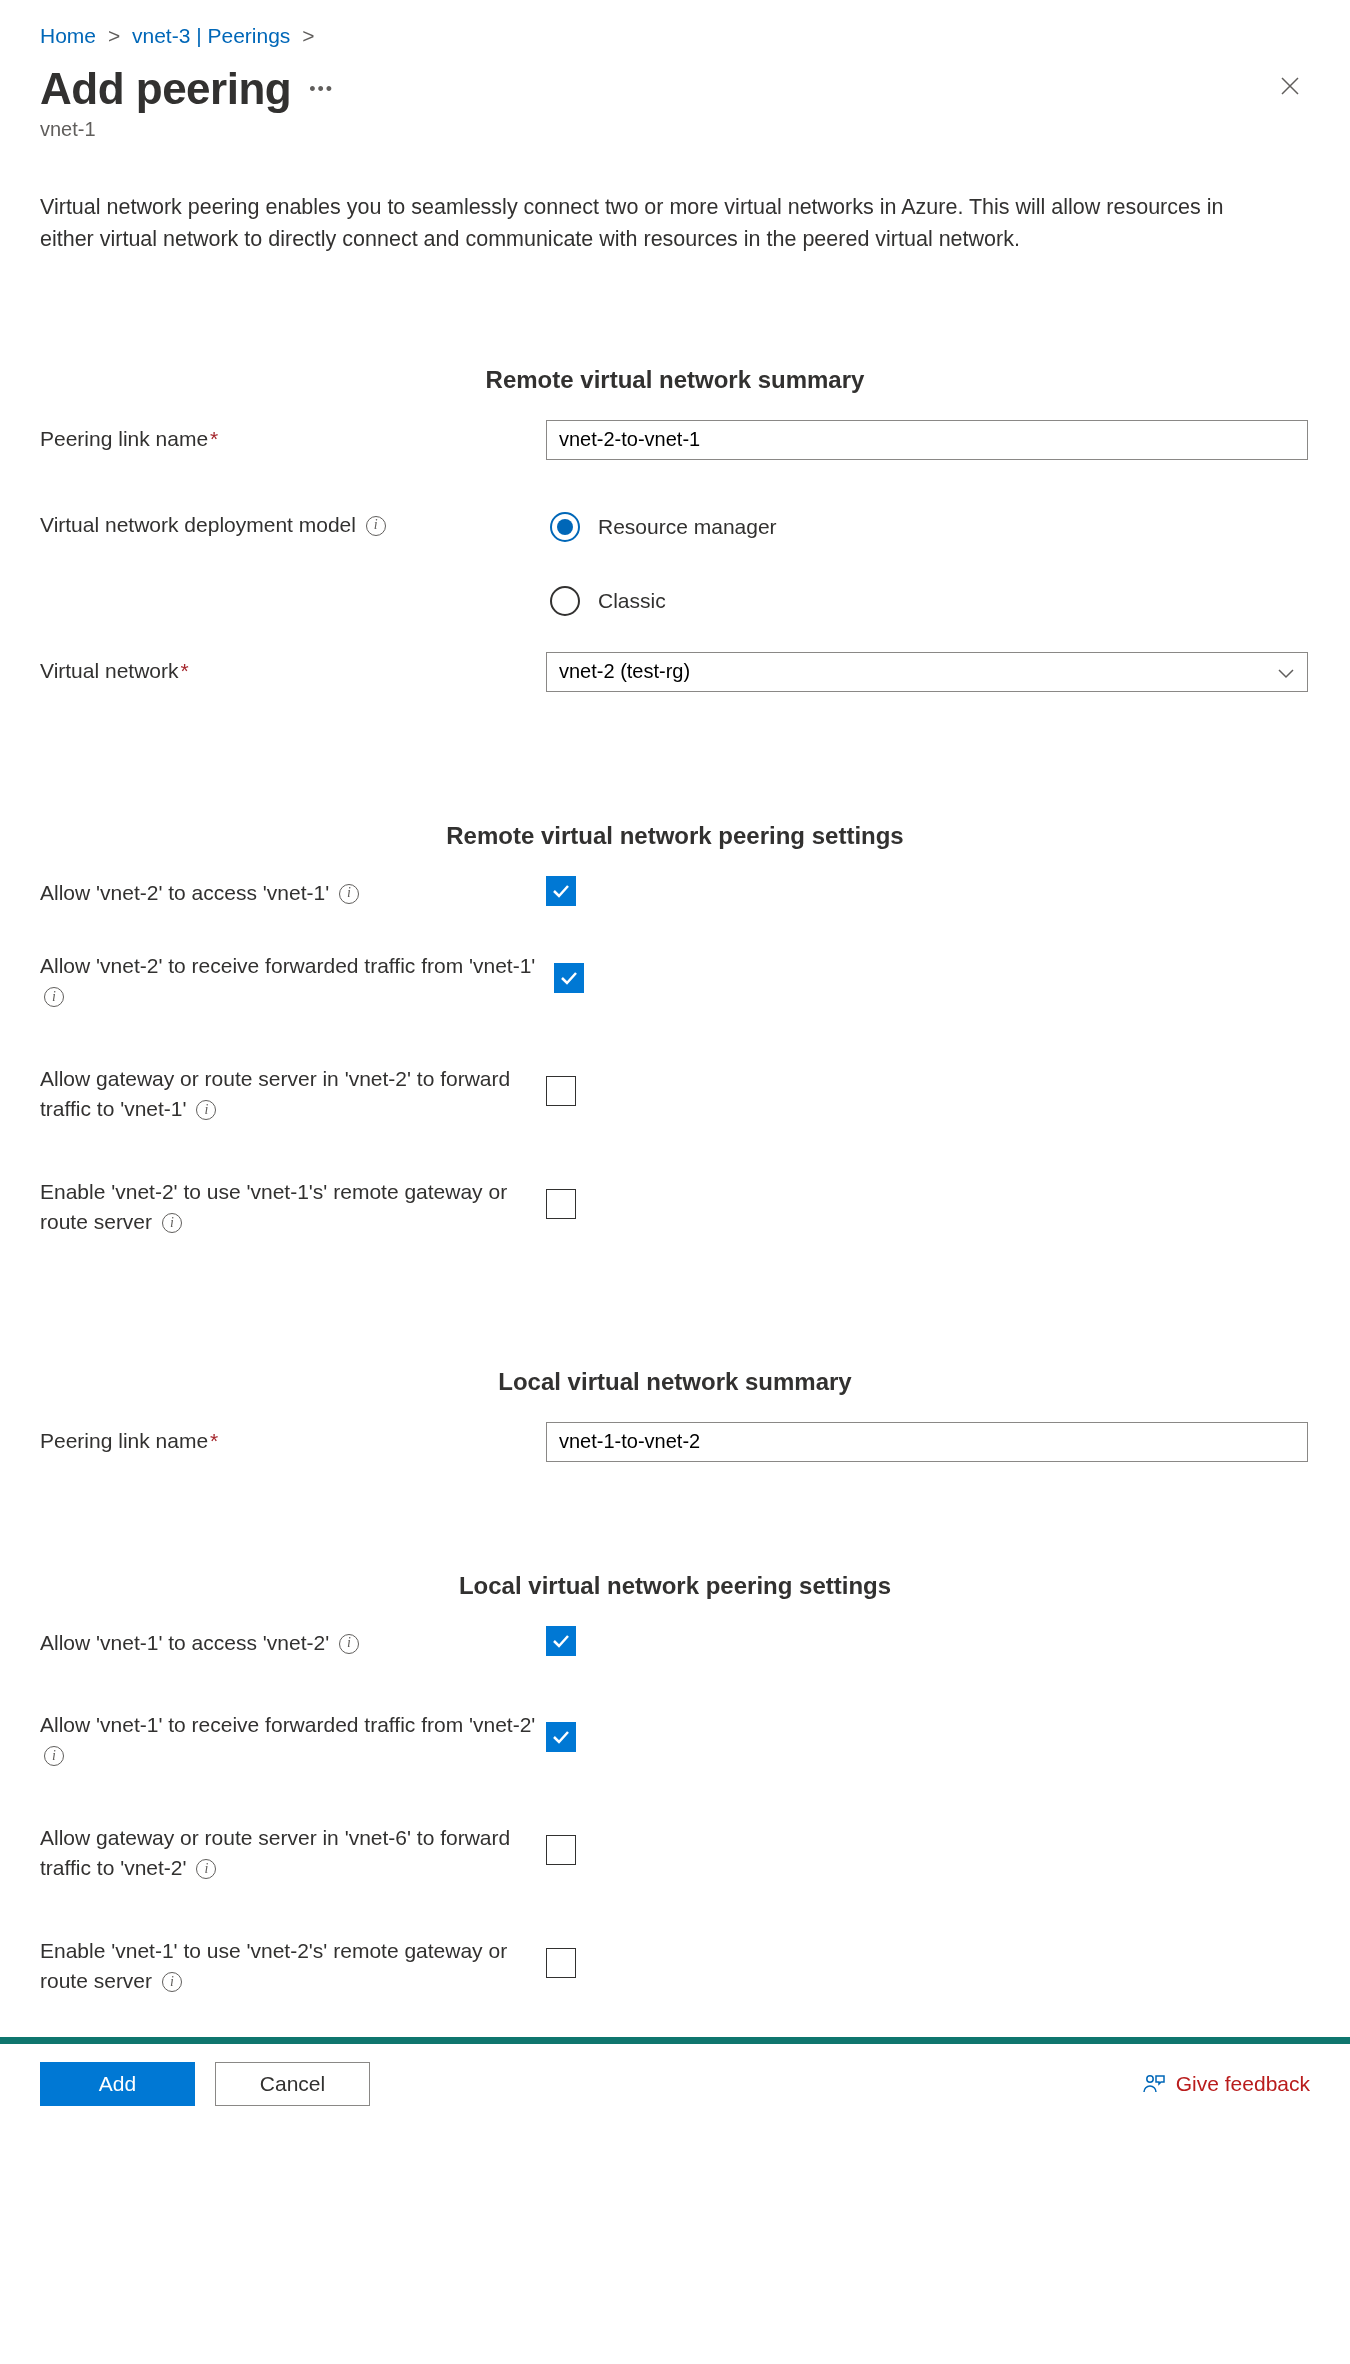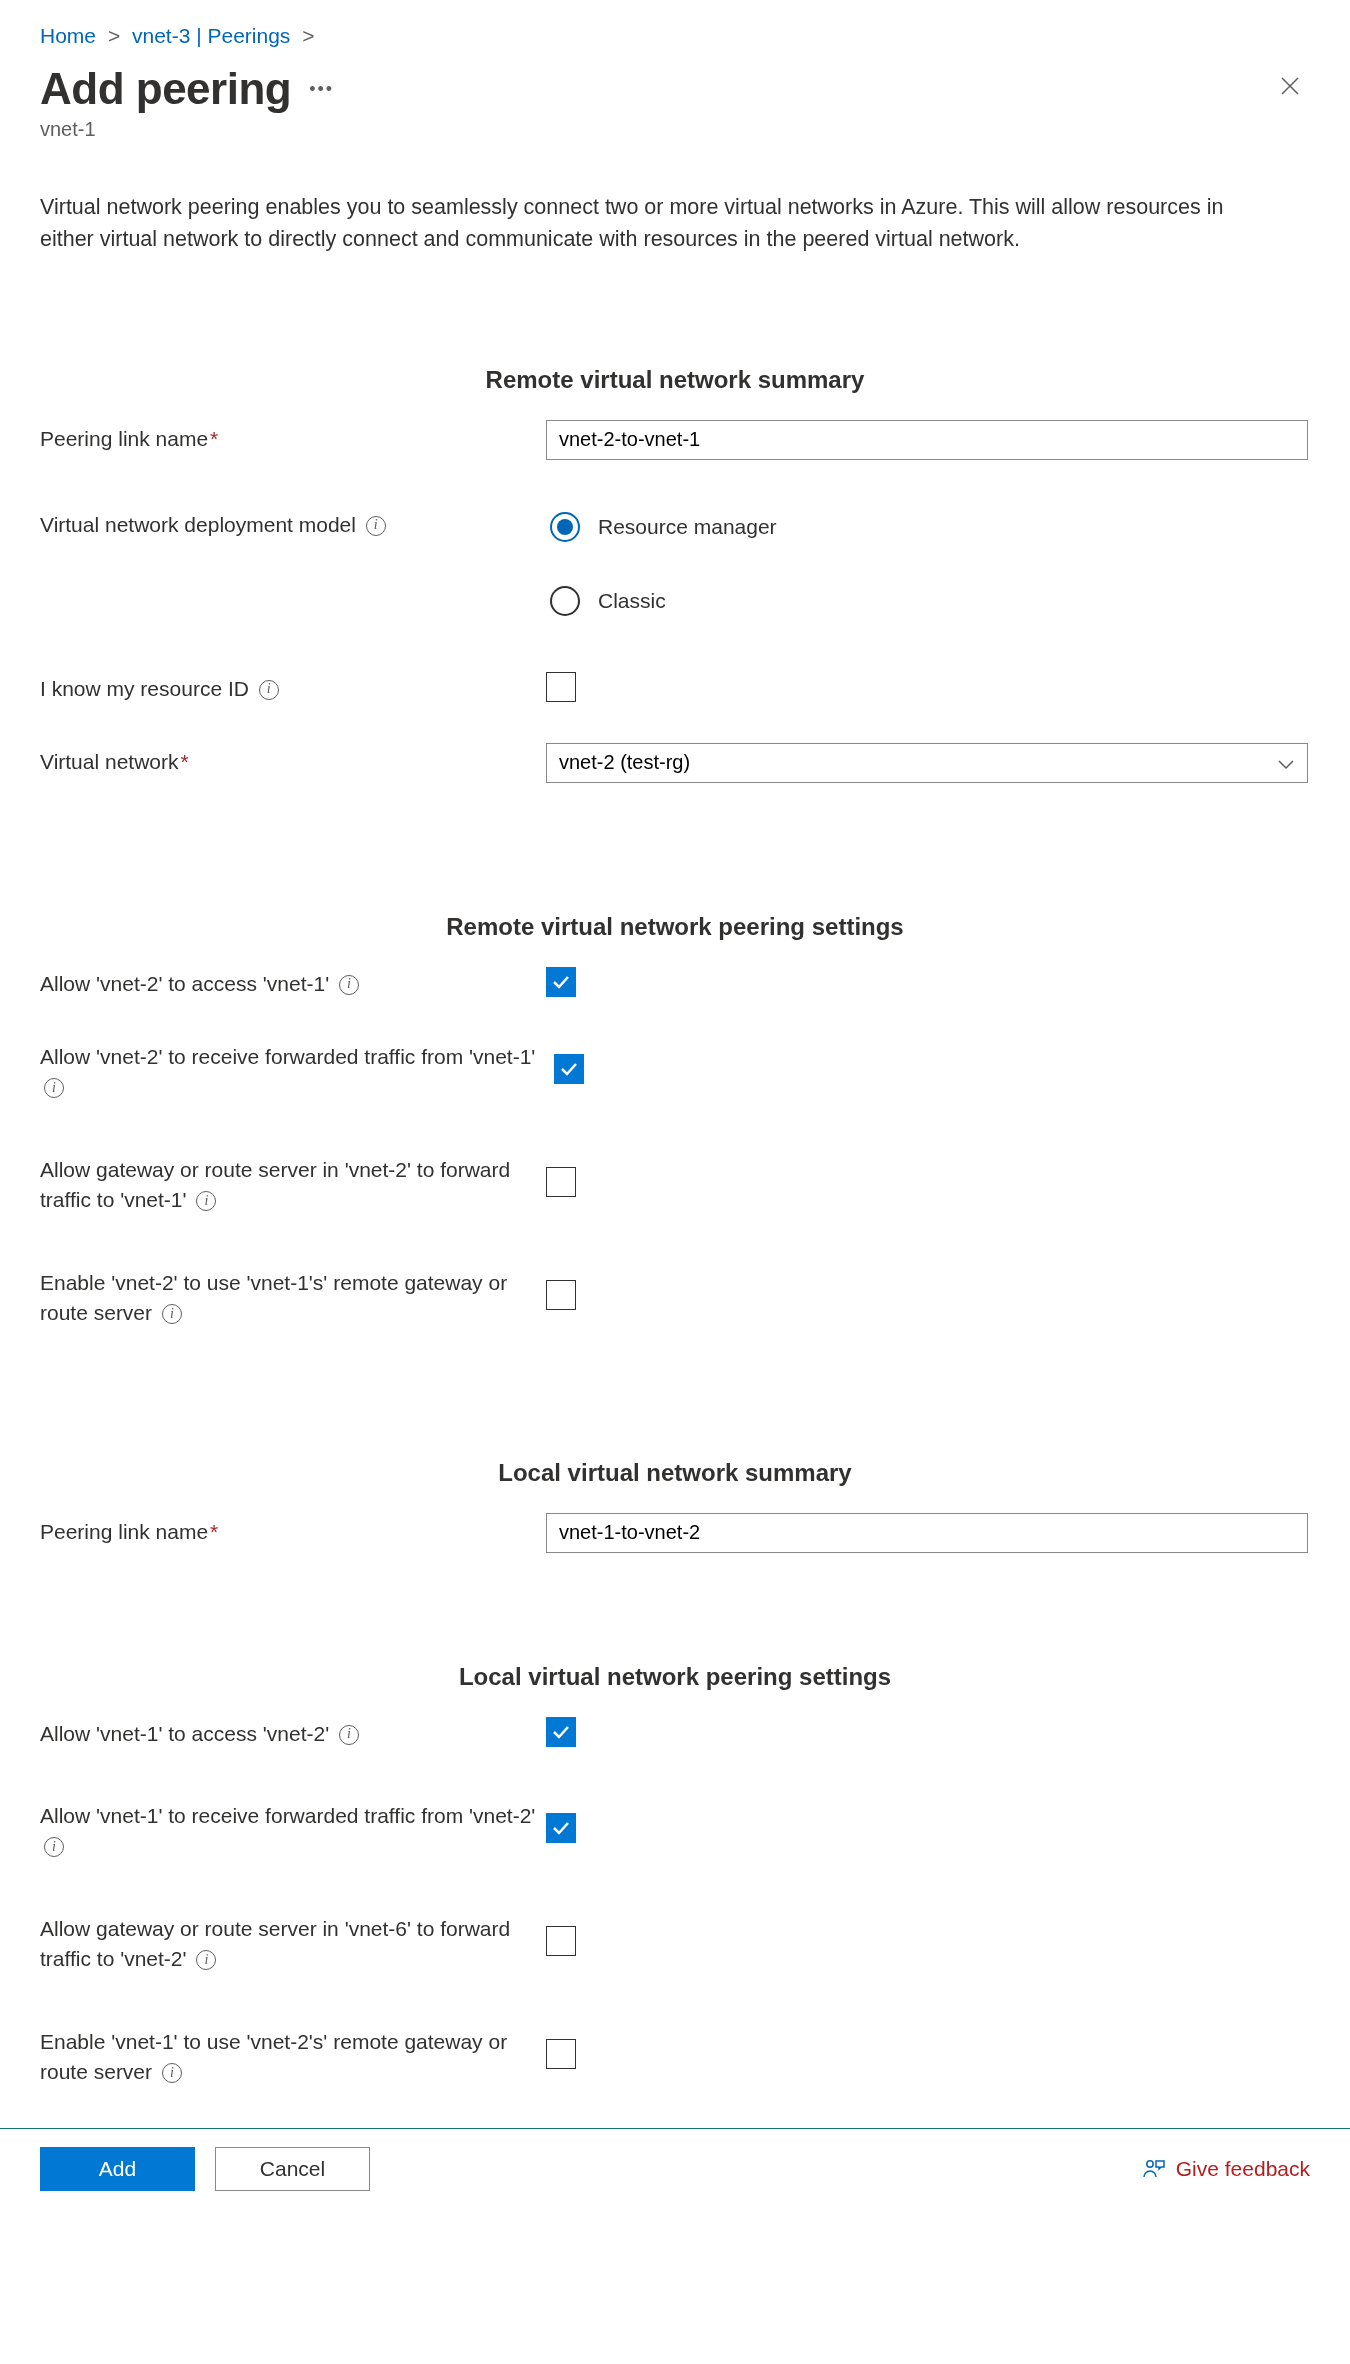--- a/index.html
+++ b/index.html
@@ -67,21 +67,21 @@
     width: 30px; height: 30px; border: 1.5px solid #323130;
     display: inline-flex; align-items: center; justify-content: center;
     cursor: pointer; flex-shrink: 0;
   }
   .checkbox.checked { background: #0078d4; border-color: #0078d4; }
   .checkbox.checked svg { display: block; }
   .checkbox svg { display: none; }
   .checkbox-row { display:flex; align-items:flex-start; }
   .checkbox-row .label-col { padding-top: 2px; }
   .footer-bar {
-    border-top: 1px solid #0f766e;
+    border-top: 7px solid #0f766e;
     margin-top: 40px;
     padding: 18px 40px 20px 40px;
     display: flex; align-items: center; justify-content: space-between;
   }
   .footer-actions { display: flex; gap: 20px; }
   .btn {
     min-width: 155px; height: 44px; font-size: 21px; font-family: inherit;
     display: inline-flex; align-items: center; justify-content: center;
     cursor: pointer;
   }
@@ -139,31 +139,20 @@
           <span>Resource manager</span>
         </div>
         <div class="radio-item">
           <span class="radio"></span>
           <span>Classic</span>
         </div>
       </div>
     </div>
   </div>
 
-  <div class="form-row checkbox-row" style="margin-top:56px;">
-    <div class="label-col">
-      <span>I know my resource ID</span>
-      <span class="info-icon">i</span>
-    </div>
-    <div class="field-col">
-      <span class="checkbox">
-        
-      </span>
-    </div>
-  </div>
 
 
   <div class="form-row" style="margin-top:36px;">
     <div class="label-col">
       <span>Virtual network</span><span class="req">*</span>
     </div>
     <div class="field-col">
       <div class="select-wrap">
         <input type="text" class="text-input" readonly="" value="vnet-2 (test-rg)" style="">
         <span class="select-chevron">

